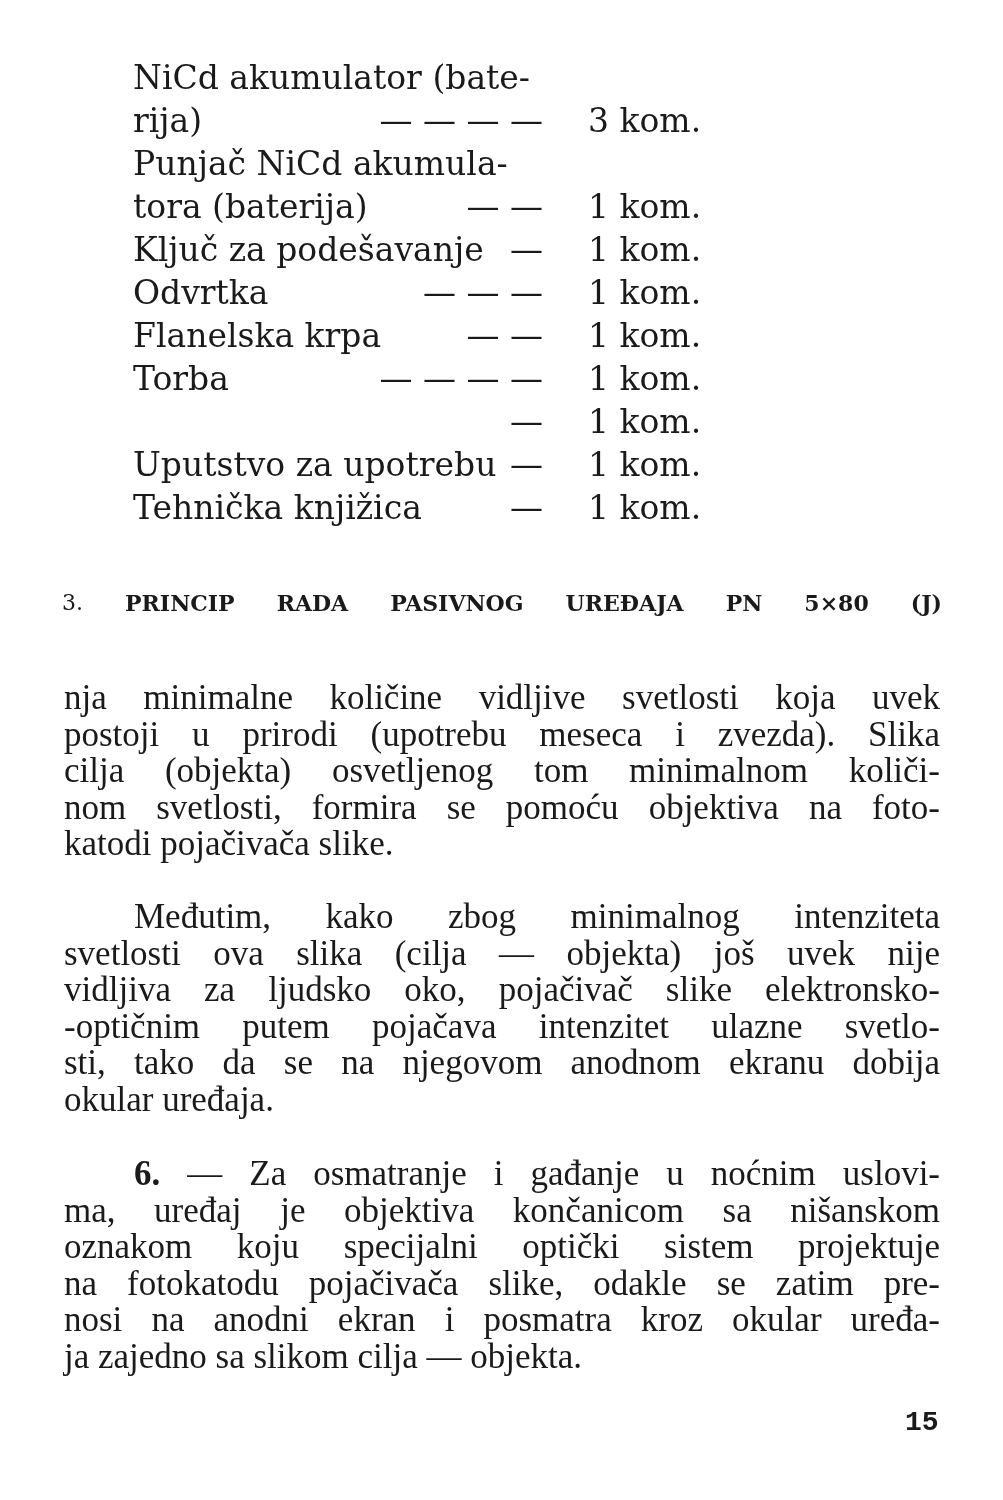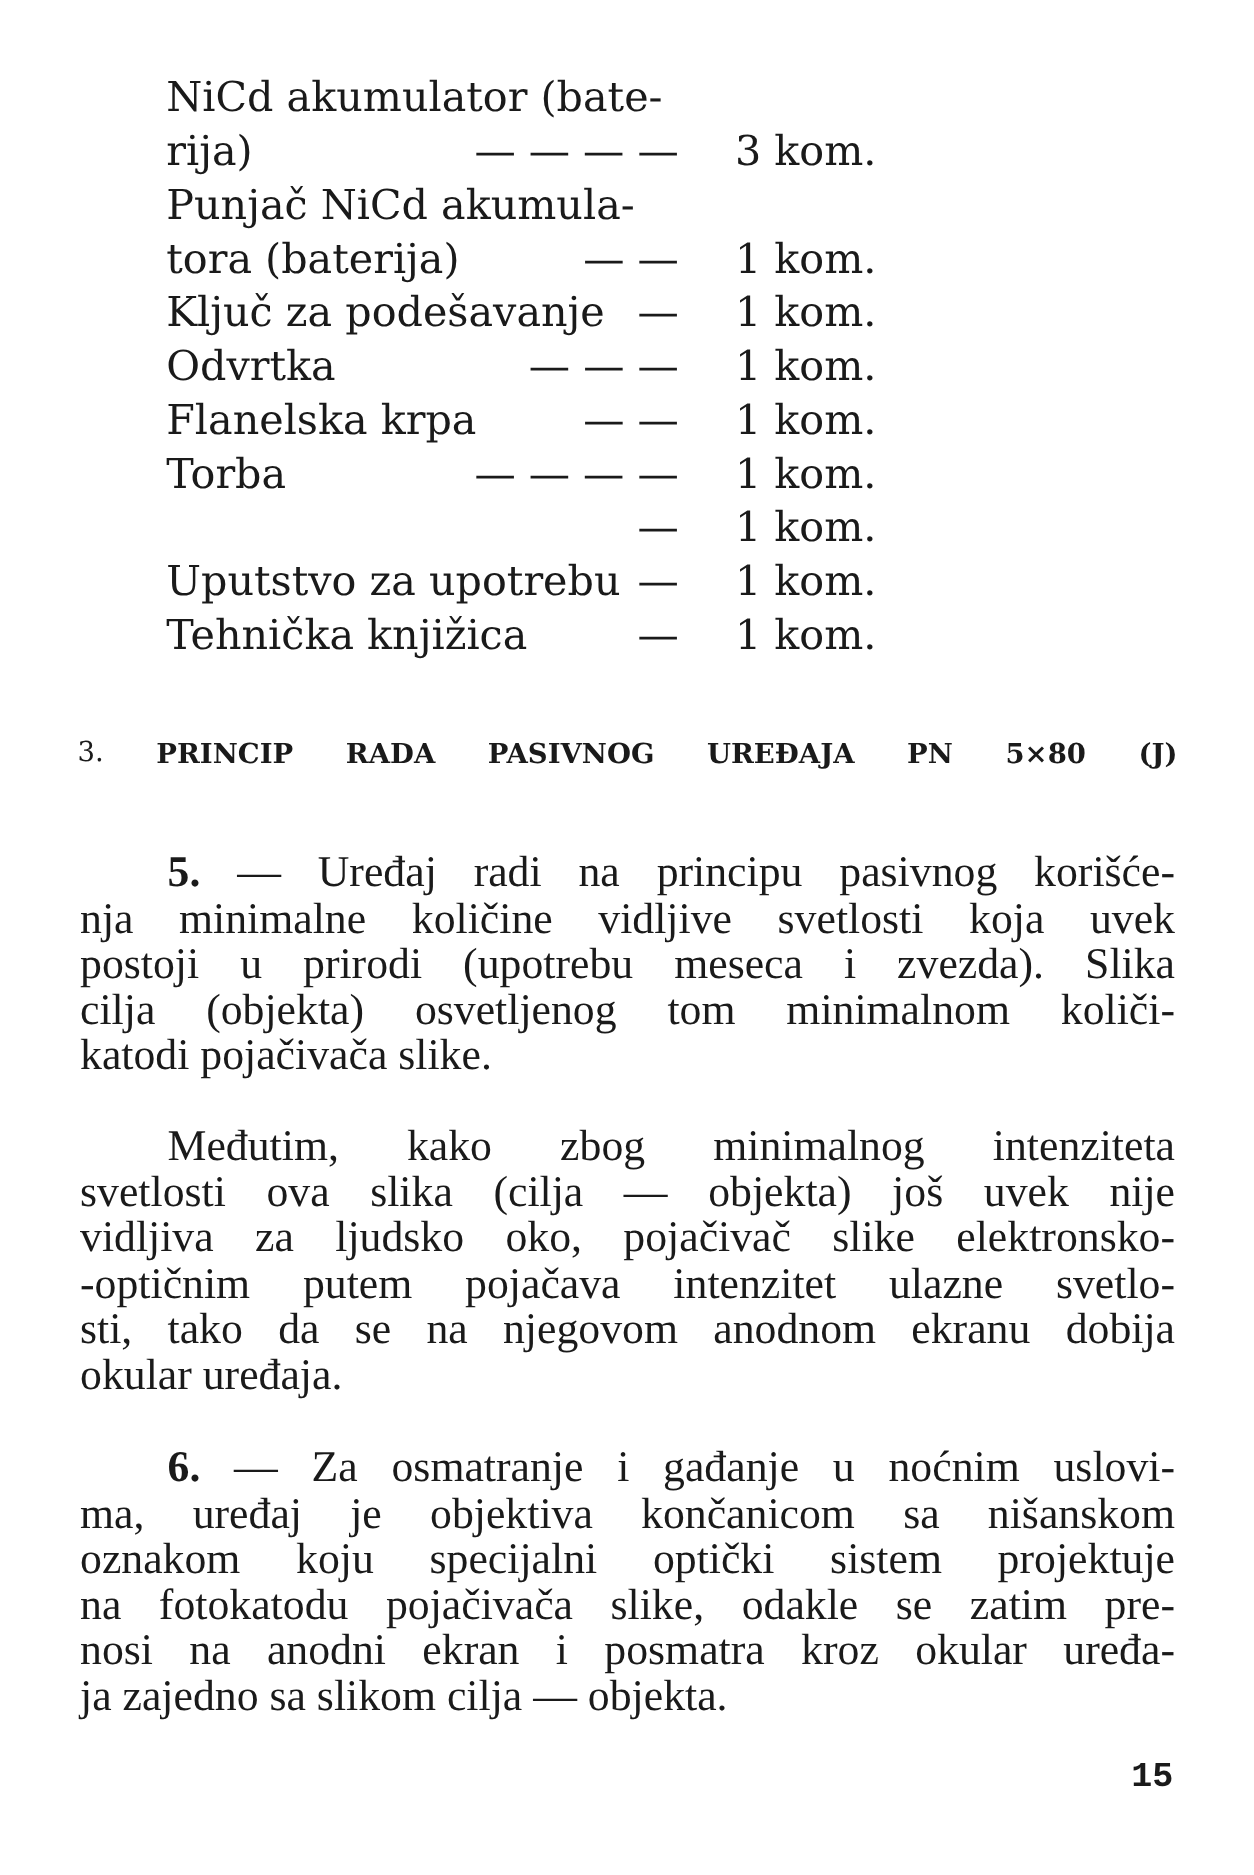--- a/index.html
+++ b/index.html
@@ -104,24 +104,24 @@
       <span>RADA</span>
       <span>PASIVNOG</span>
       <span>UREĐAJA</span>
       <span>PN</span>
       <span>5×80</span>
       <span>(J)</span>
     </div>
   </div>
 
   <div class="body" id="p5">
-    <span class="ln indent"><b>5.</b> <span>— Uređaj radi na principu pasivnog korišće-</span></span>
     <span class="ln">nja minimalne količine vidljive svetlosti koja uvek</span>
     <span class="ln">postoji u prirodi (upotrebu meseca i zvezda). Slika</span>
     <span class="ln">cilja (objekta) osvetljenog tom minimalnom količi-</span>
+    <span class="ln">nom svetlosti, formira se pomoću objektiva na foto-</span>
     <span class="ln last">katodi pojačivača slike.</span>
   </div>
 
   <div class="body" id="p5b">
     <span class="ln indent">Međutim, kako zbog minimalnog intenziteta</span>
     <span class="ln">svetlosti ova slika (cilja — objekta) još uvek nije</span>
     <span class="ln">vidljiva za ljudsko oko, pojačivač slike elektronsko-</span>
     <span class="ln">-optičnim putem pojačava intenzitet ulazne svetlo-</span>
     <span class="ln">sti, tako da se na njegovom anodnom ekranu dobija</span>
     <span class="ln last">okular uređaja.</span>

